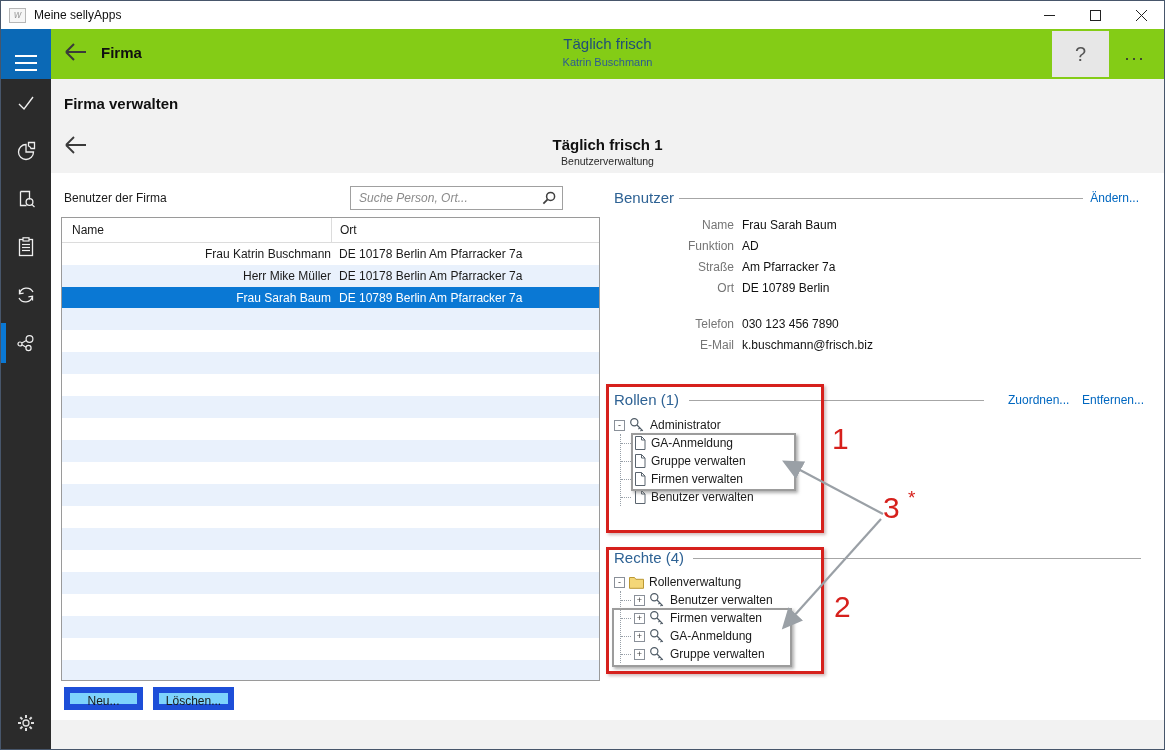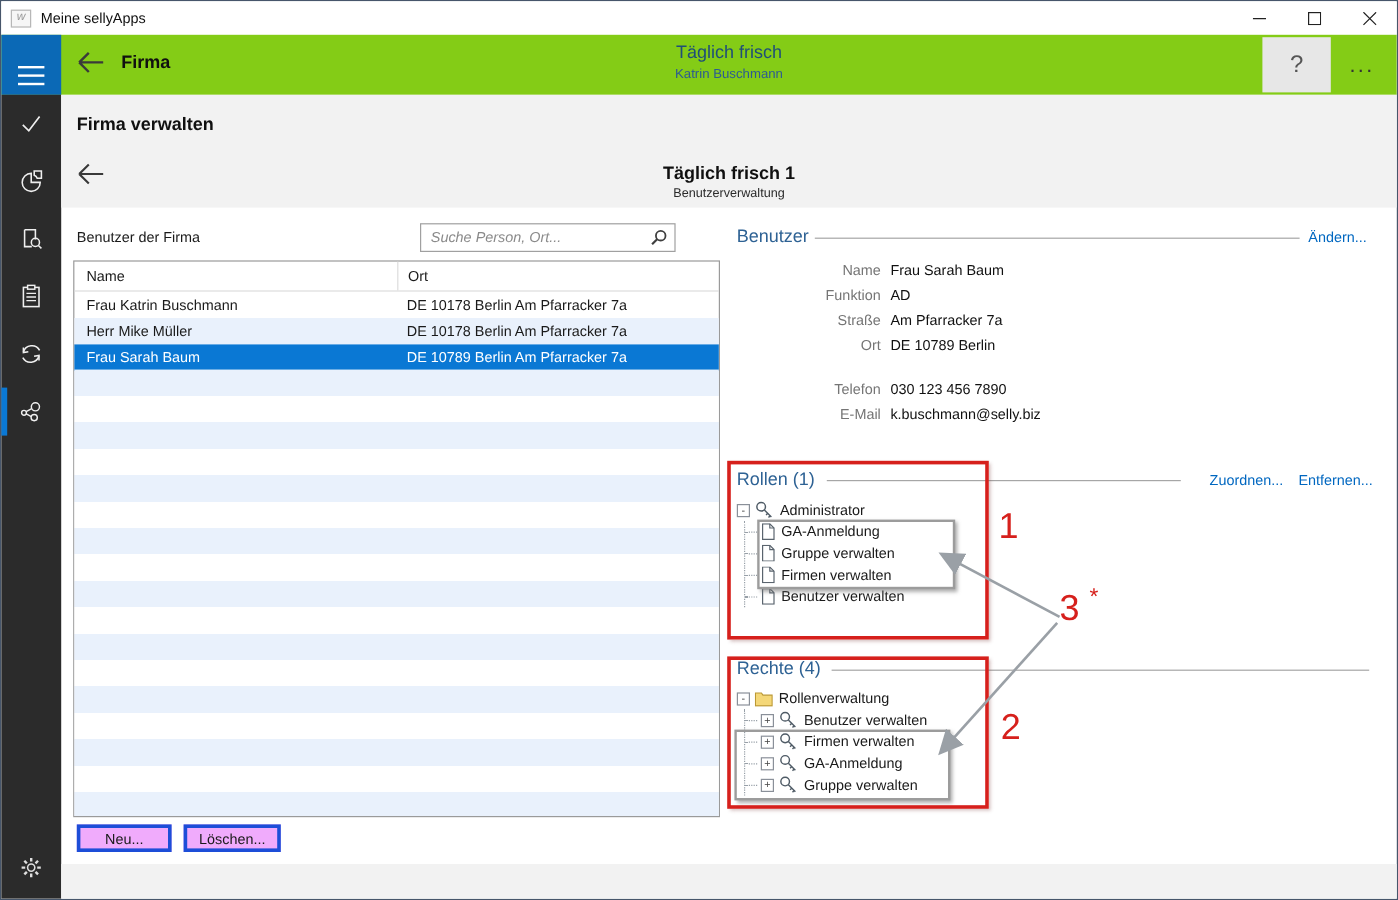--- a/index.html
+++ b/index.html
@@ -54,25 +54,25 @@
   .search-icon{position:absolute;right:7px;top:5px;}
   .utable{position:absolute;left:60px;top:216px;width:539px;height:464px;border:1px solid #9a9a9a;
     box-sizing:border-box;background:#fff;}
   .u-header{height:24px;display:flex;font-size:12px;border-bottom:1px solid #dcdcdc;}
   .u-header .hcell{display:flex;align-items:center;}
   .hcell-name{width:269px;padding-left:10px;box-sizing:border-box;}
   .hcell-ort{flex:1;padding-left:8px;border-left:1px solid #dcdcdc;}
   .u-row{height:22px;display:flex;align-items:center;font-size:12px;}
   .u-row.alt{background:#e9f1fc;}
   .u-row.selected{background:#0a78d4;color:#fff;}
-  .cell-name{width:269px;padding-left:10px;box-sizing:border-box;overflow:hidden;white-space:nowrap;}
+  .cell-name{width:269px;padding-left:10px;box-sizing:border-box;overflow:hidden;white-space:nowrap;text-align:right;}
   .cell-ort{flex:1;padding-left:8px;overflow:hidden;white-space:nowrap;}
   .empty-stripes{position:absolute;left:0;right:0;top:90px;bottom:0;
     background:repeating-linear-gradient(to bottom,#e9f1fc 0,#e9f1fc 22px,#ffffff 22px,#ffffff 44px);}
-  .win-btn{position:absolute;height:23px;background:#f0abfc;border:3px solid #1d4ed8;font-size:12px;
+  .win-btn{position:absolute;height:23px;background:#7dd3fc;border:6px solid #1d4ed8;font-size:12px;
     font-family:inherit;color:#1a1a1a;}
   .btn-new{left:63px;top:686px;width:79px;}
   .btn-del{left:152px;top:686px;width:81px;}
   
   .sec-heading{position:absolute;font-size:15px;color:#2e6294;}
   .divider{position:absolute;height:1px;background:#a6a6a6;}
   .link{position:absolute;font-size:12px;color:#0067c0;cursor:pointer;background:none;border:none;padding:0;font-family:inherit;}
   .fields{position:absolute;left:613px;top:213px;width:420px;}
   .field-row{display:flex;height:21px;align-items:center;font-size:12px;}
   .field-row.gapped{margin-top:15px;}
@@ -272,21 +272,21 @@
     <div class="field-row">
       <div class="field-label">Ort</div>
       <div class="field-value">DE 10789 Berlin</div>
     </div>
     <div class="field-row gapped">
       <div class="field-label">Telefon</div>
       <div class="field-value">030 123 456 7890</div>
     </div>
     <div class="field-row">
       <div class="field-label">E-Mail</div>
-      <div class="field-value">k.buschmann@selly.biz</div>
+      <div class="field-value">k.buschmann@frisch.biz</div>
     </div>
   </div>
 
   <div class="sec-heading" style="left:613px;top:390px;">Rollen (1)</div>
   <div class="divider" style="left:688px;top:399px;width:295px;"></div>
   <button class="link" style="left:1007px;top:392px;">Zuordnen...</button>
   <button class="link" style="left:1081px;top:392px;">Entfernen...</button>
 
   <div class="tree" style="left:613px;top:415px;">
     <div class="tree-row">

